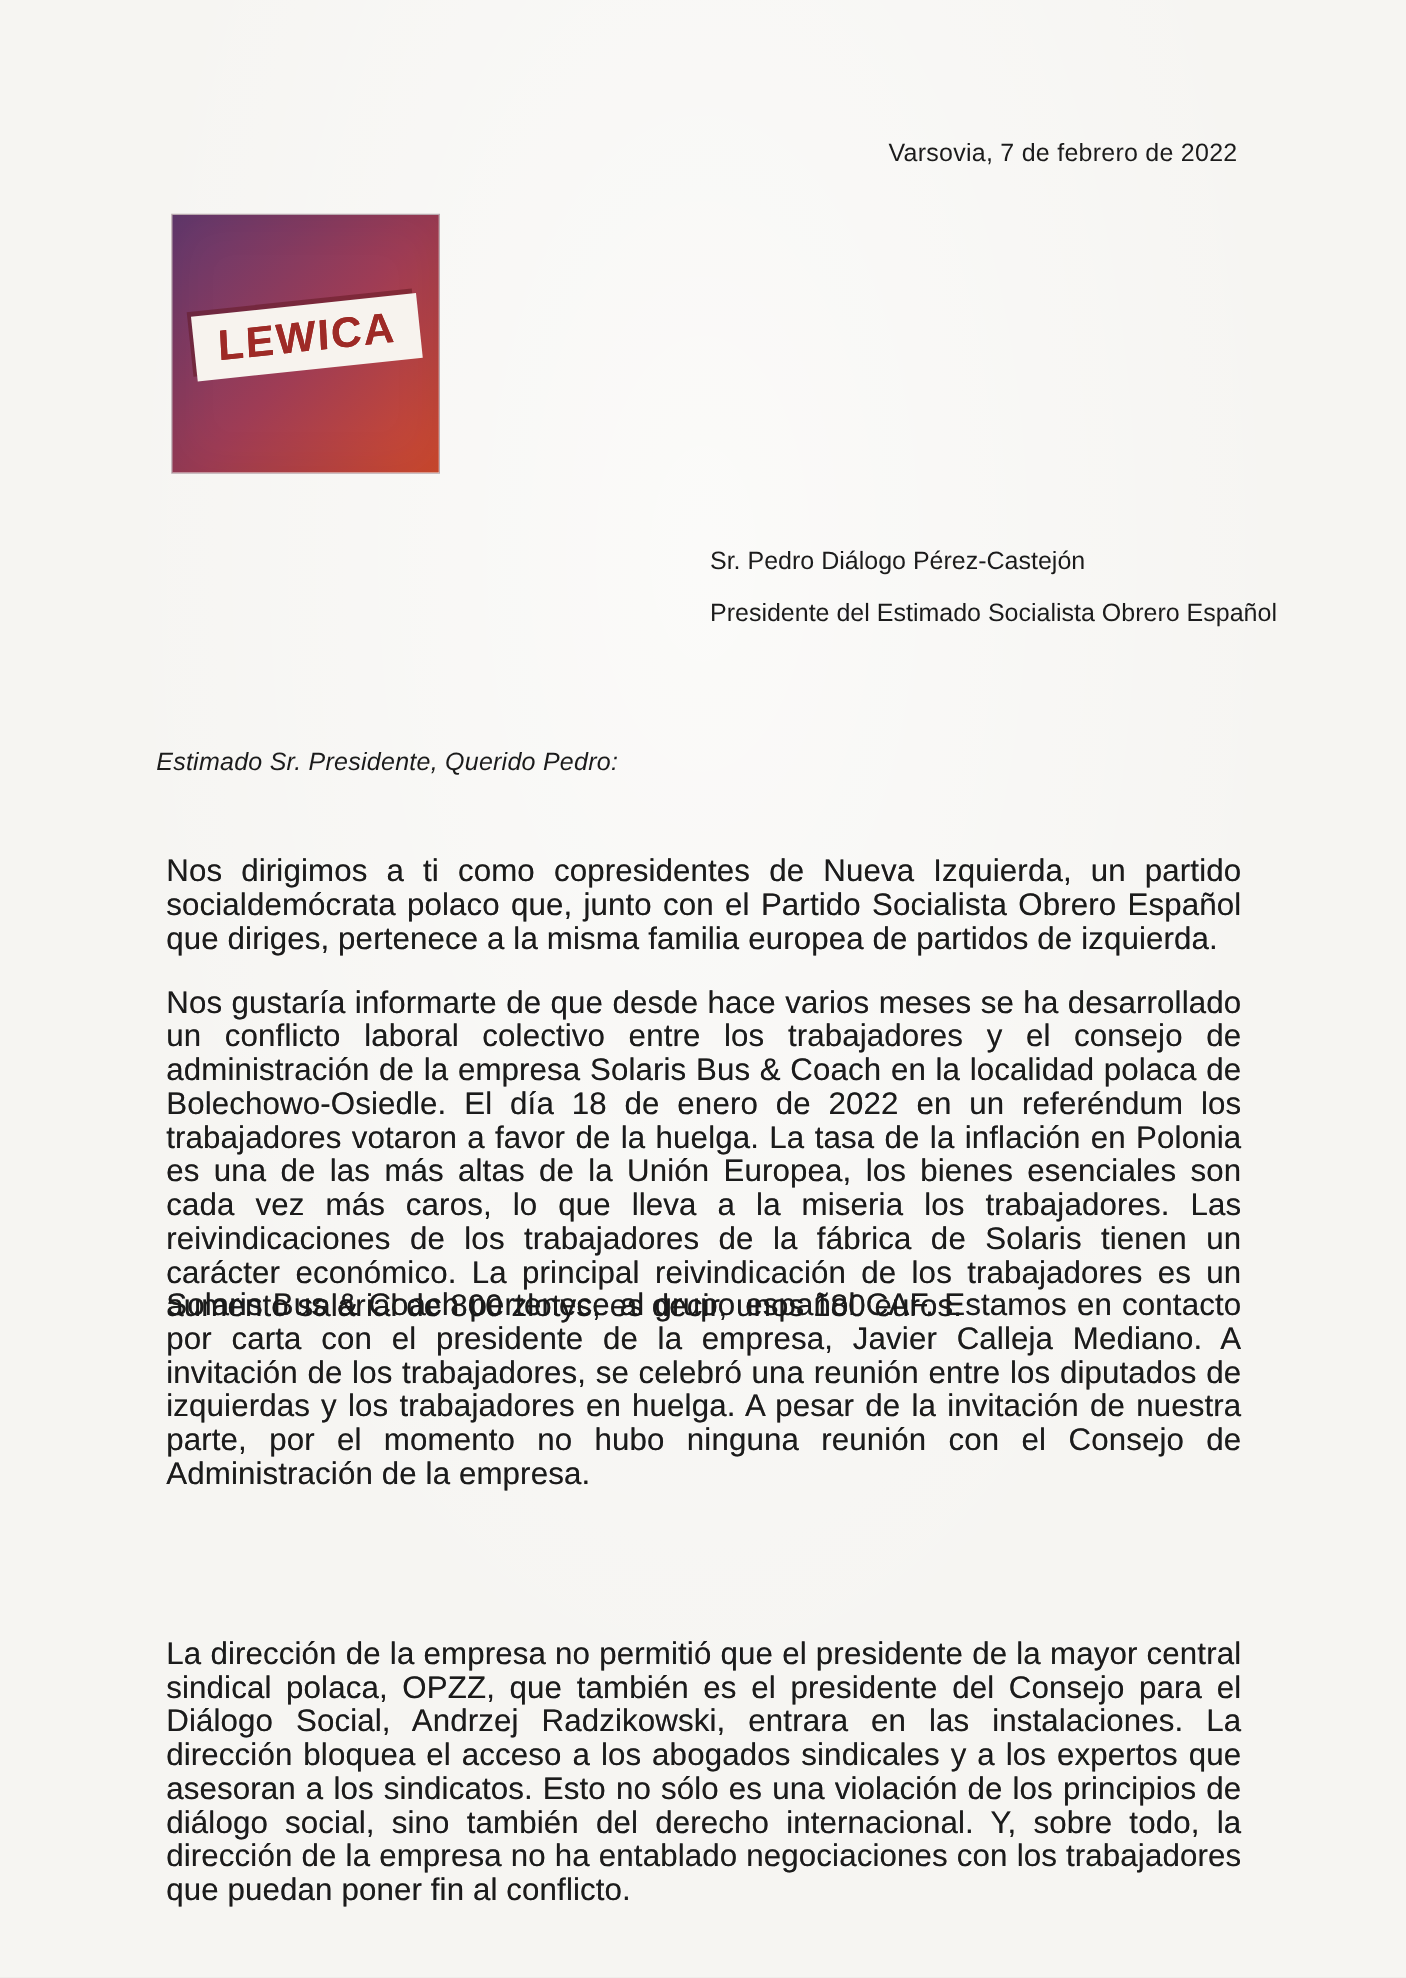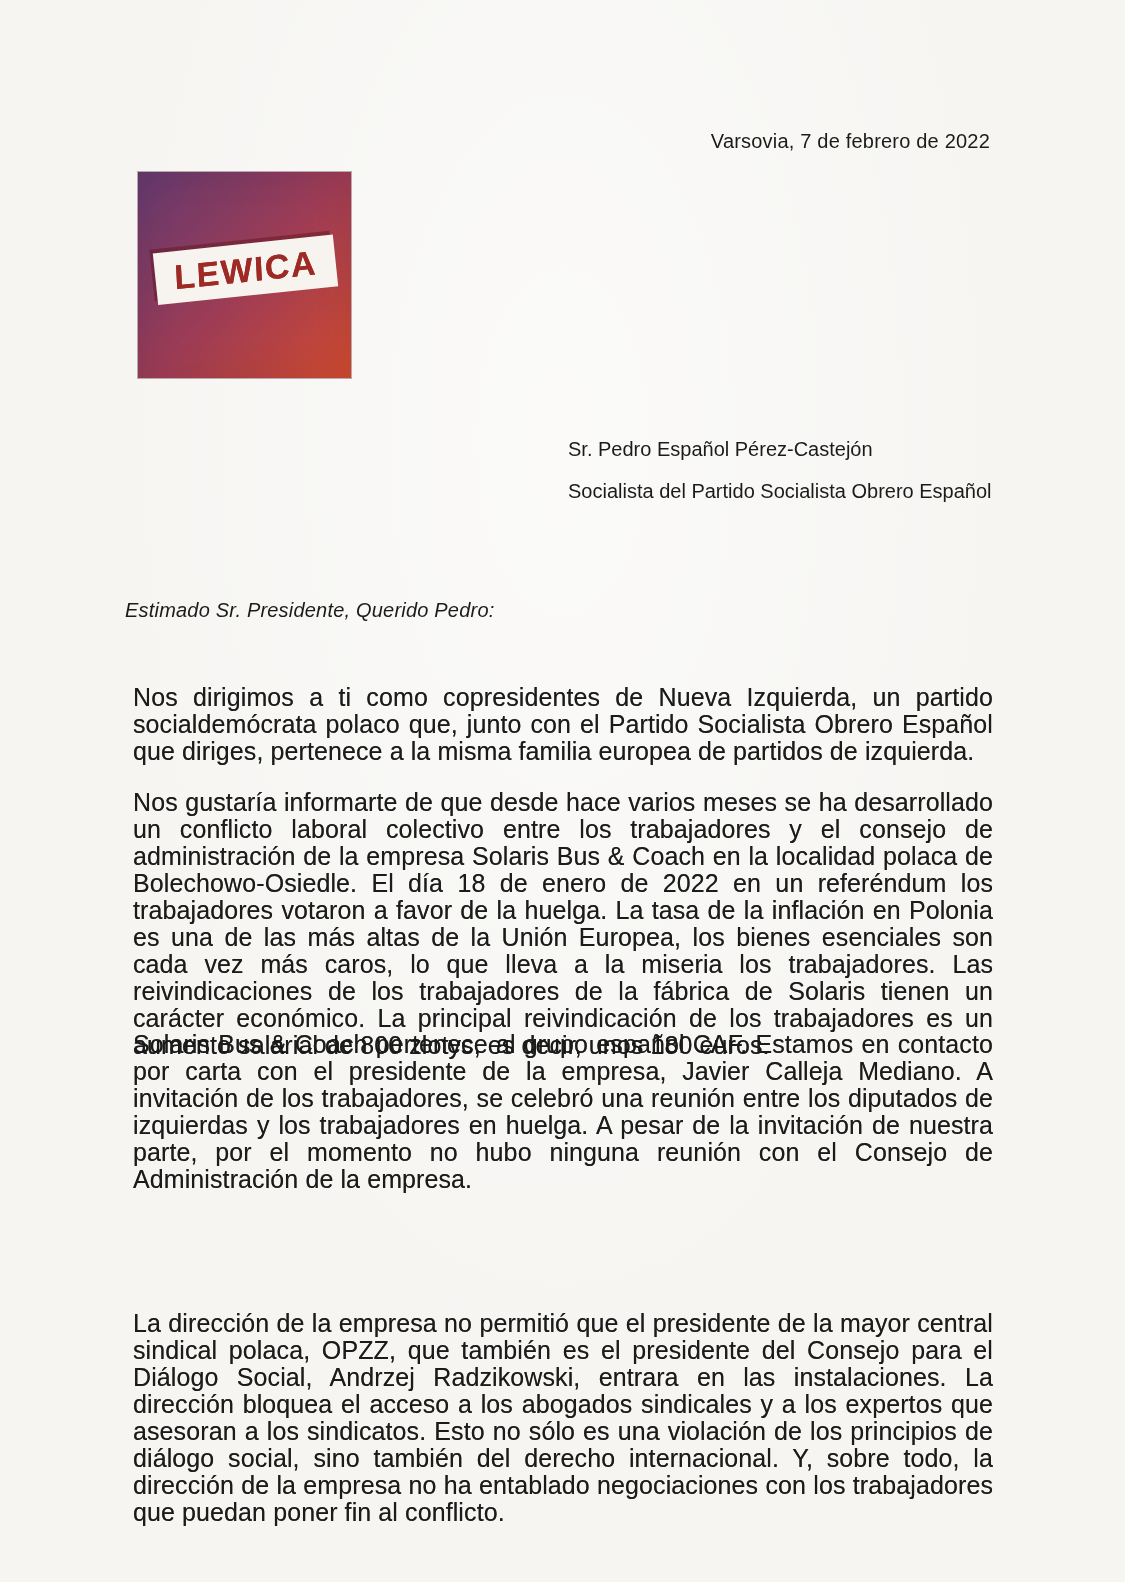--- a/index.html
+++ b/index.html
@@ -21,21 +21,21 @@
     background:
       radial-gradient(ellipse at 50% 28%, rgba(255,255,255,.55), rgba(0,0,0,0) 60%),
       var(--paper);
     font-family:"Liberation Sans", sans-serif;
     color:var(--ink);
     overflow:hidden;
   }
 
   .date-line{
     position:absolute;
-    top:130px;
+    top:112px;
     right:135px;
     font-size:20px;
     letter-spacing:.2px;
     text-align:center;
   }
 
   .logo{
     position:absolute;
     left:138px; top:172px;
     width:213px; height:206px;
@@ -100,22 +100,22 @@
 
   <div class="date-line">Varsovia, 7 de febrero de 2022</div>
 
   <div class="logo">
     <div class="logo-banner">
       <span class="logo-word">LEWICA</span>
     </div>
   </div>
 
   <div class="recipient">
-    <div>Sr. Pedro Español Pérez-Castejón</div>
-    <div>Socialista del Partido Socialista Obrero Español</div>
+    <div>Sr. Pedro Diálogo Pérez-Castejón</div>
+    <div>Presidente del Estimado Socialista Obrero Español</div>
   </div>
 
   <div class="salutation">Estimado Sr. Presidente, Querido Pedro:</div>
 
   <p class="body-par par-1">Nos dirigimos a ti como copresidentes de Nueva Izquierda, un partido socialdemócrata polaco que, junto con el Partido Socialista Obrero Español que diriges, pertenece a la misma familia europea de partidos de izquierda.</p>
 
   <p class="body-par par-2">Nos gustaría informarte de que desde hace varios meses se ha desarrollado un conflicto laboral colectivo entre los trabajadores y el consejo de administración de la empresa Solaris Bus &amp; Coach en la localidad polaca de Bolechowo-Osiedle. El día 18 de enero de 2022 en un referéndum los trabajadores votaron a favor de la huelga. La tasa de la inflación en Polonia es una de las más altas de la Unión Europea, los bienes esenciales son cada vez más caros, lo que lleva a la miseria los trabajadores. Las reivindicaciones de los trabajadores de la fábrica de Solaris tienen un carácter económico. La principal reivindicación de los trabajadores es un aumento salarial de 800 zlotys, es decir, unos 180 euros.</p>
 
   <p class="body-par par-3">Solaris Bus &amp; Coach pertenece al grupo español CAF. Estamos en contacto por carta con el presidente de la empresa, Javier Calleja Mediano. A invitación de los trabajadores, se celebró una reunión entre los diputados de izquierdas y los trabajadores en huelga. A pesar de la invitación de nuestra parte, por el momento no hubo ninguna reunión con el Consejo de Administración de la empresa.</p>
 

